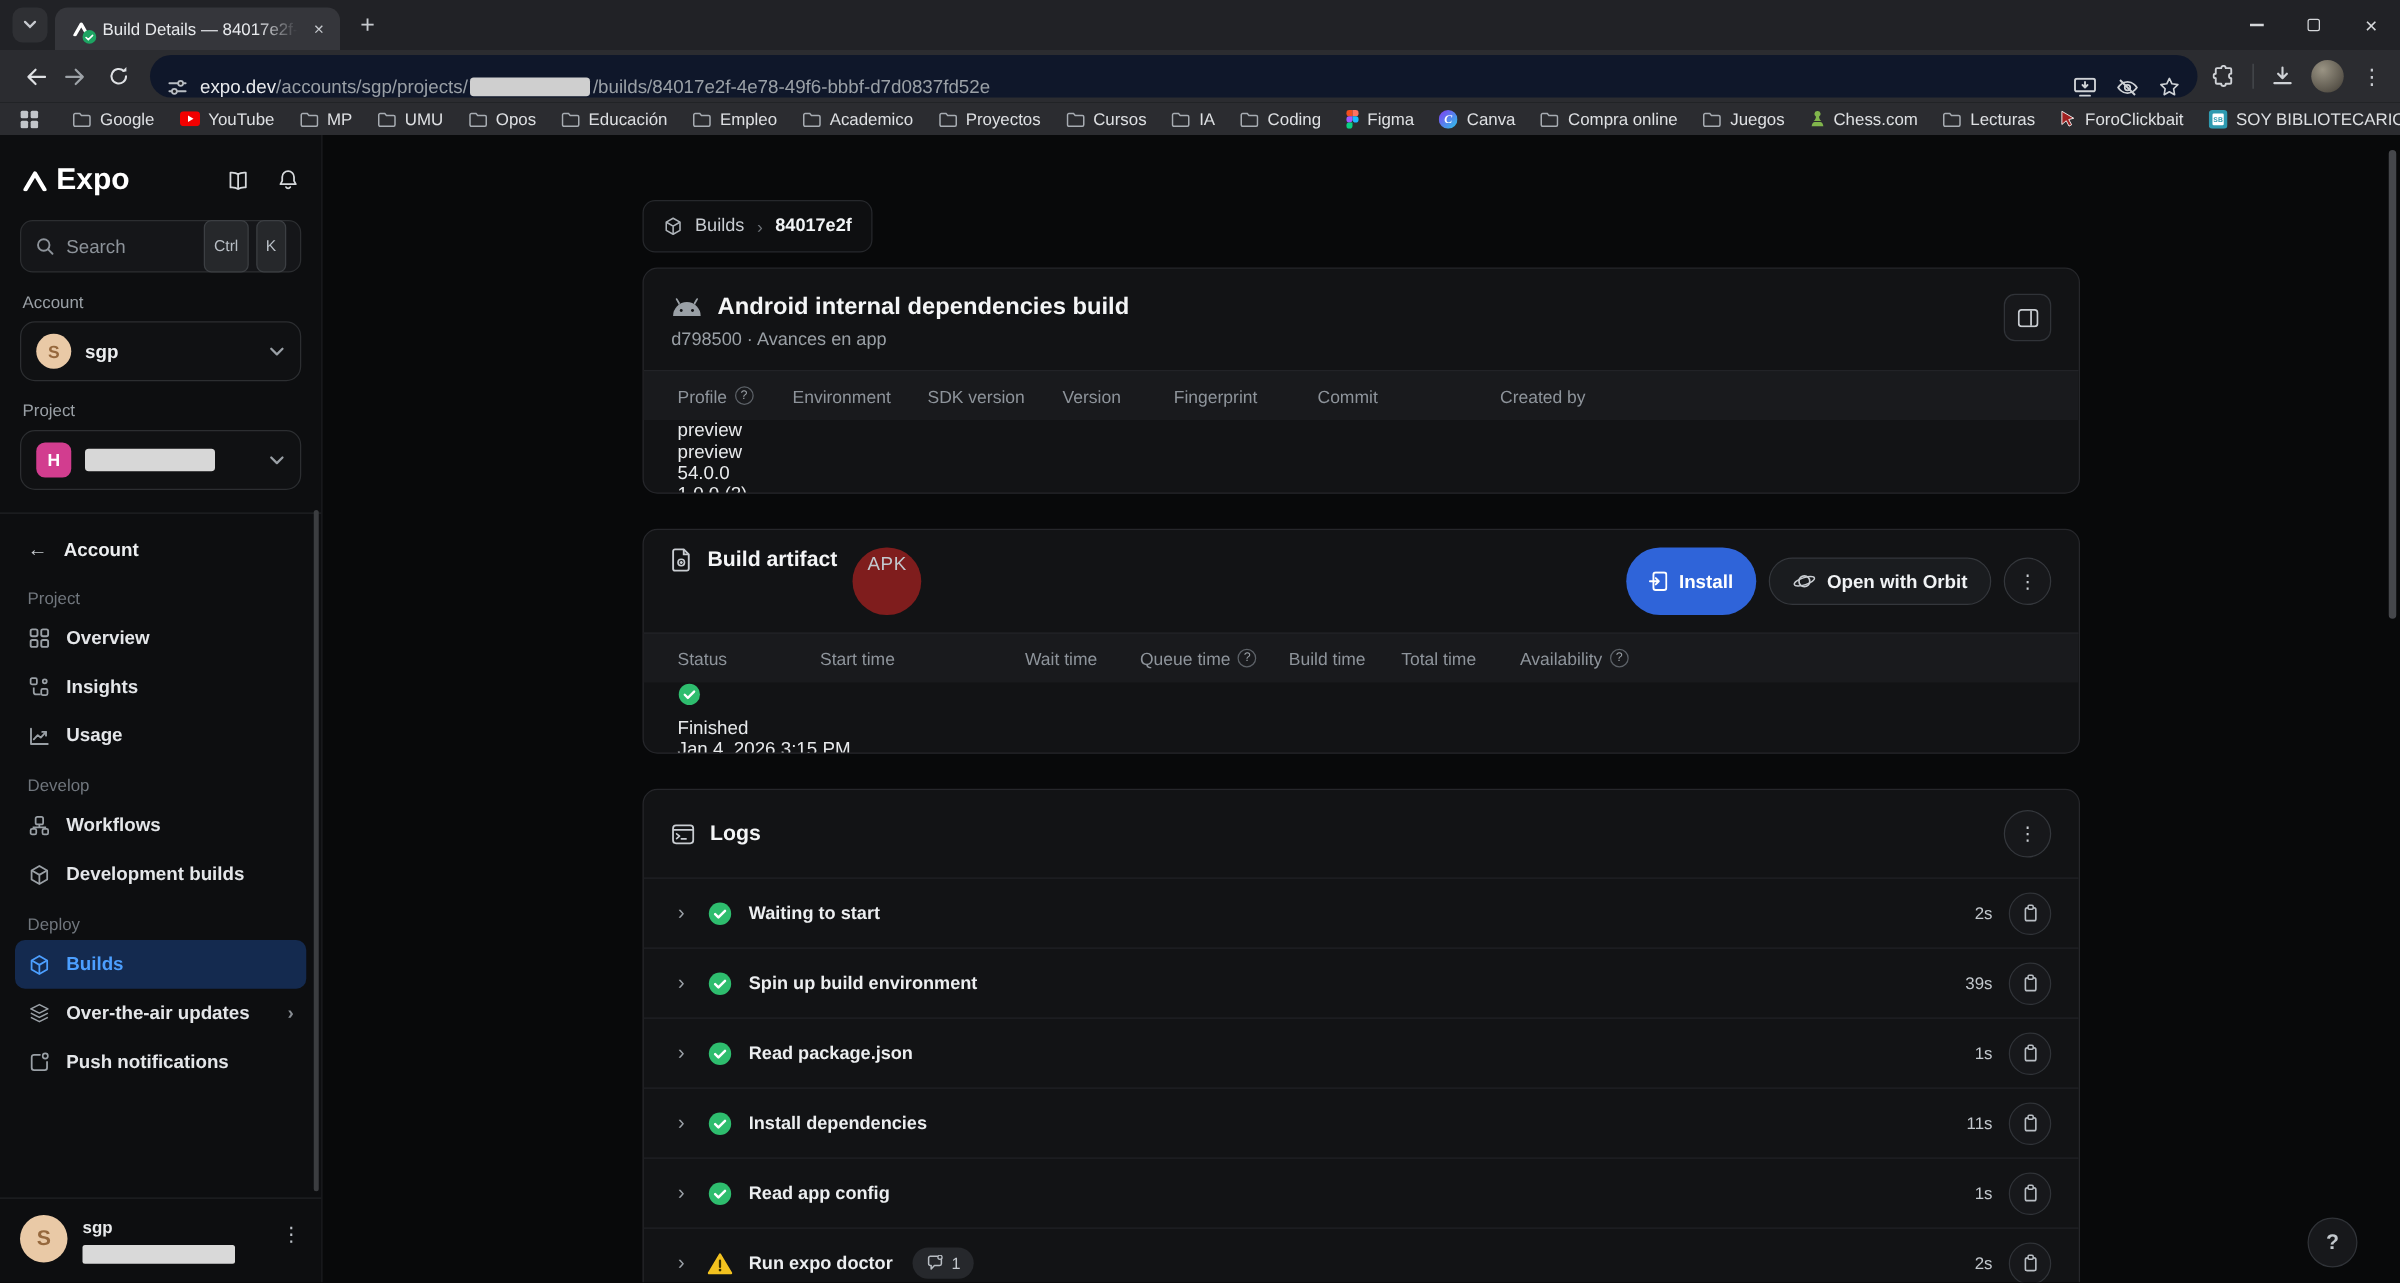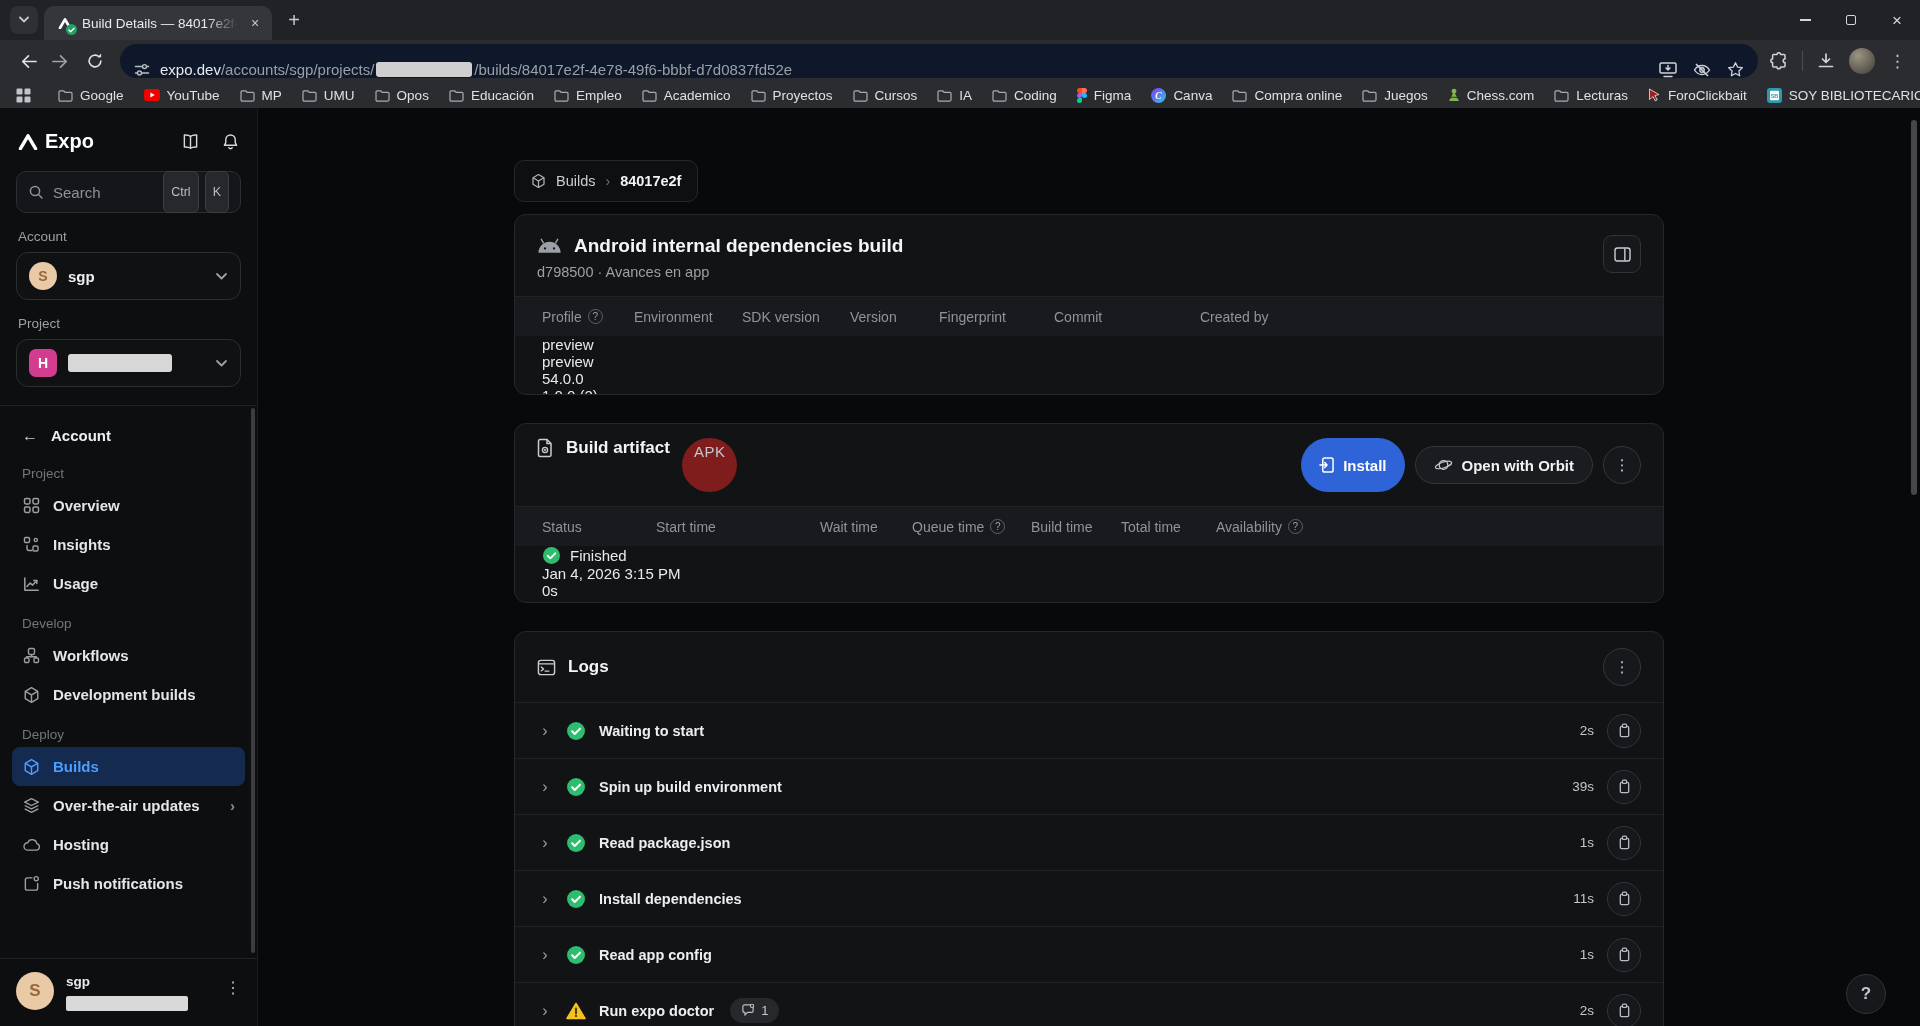--- a/index.html
+++ b/index.html
@@ -38,21 +38,21 @@
 
   .bookmarksbar { height:26px; background:#2b2c30; display:flex; align-items:center; padding:0 10px; gap:2px; }
   .bm { display:flex; align-items:center; gap:7px; padding:3px 9px; border-radius:6px; font-size:13.5px; color:#dee0e3; white-space:nowrap; background:none; border:none; cursor:pointer; }
 
   
   .app { position:absolute; top:108px; left:0; right:0; bottom:0; display:flex; background:#08090a; }
 
   .sidebar { width:258px; flex:0 0 258px; background:#0d0e10; border-right:1px solid #1b1c1f; display:flex; flex-direction:column; position:relative; }
   .sb-top { padding:18px 16px 0; }
   .sb-logo-row { display:flex; align-items:center; margin:4px 2px 18px; }
-  .sb-brand { display:flex; align-items:center; gap:7px; font-size:20px; font-weight:bold; color:#fff; }
+  .sb-brand { display:flex; align-items:center; gap:7px; font-size:24px; font-weight:bold; color:#fff; }
   .sb-top-icons { margin-left:auto; display:flex; gap:22px; align-items:center; }
   .icon-btn { background:none; border:none; cursor:pointer; display:grid; place-items:center; padding:0; }
   .sb-search { height:42px; border:1px solid #2c2e31; background:#151619; border-radius:10px; display:flex; align-items:center; gap:9px; padding:0 11px; cursor:text; }
   .sb-search .ph { color:#8d939a; font-size:15px; }
   .keys { margin-left:auto; display:flex; gap:6px; }
   .key { height:42px; padding:0 7px; border:1px solid #3c3f43; background:#26282b; border-radius:6px; font-size:12.5px; color:#b9bfc6; display:grid; place-items:center; }
   .sb-label { color:#9aa0a6; font-size:13.5px; margin:16px 2px 8px; }
   .selector { height:48px; border:1px solid #2c2e31; background:#101113; border-radius:12px; display:flex; align-items:center; gap:11px; padding:0 12px; width:100%; cursor:pointer; }
   .avatar-tan { width:28px; height:28px; border-radius:50%; background:var(--avatar-tan,#e9c9a6); color:#96683d; font-weight:bold; font-size:14px; display:grid; place-items:center; flex:0 0 auto; }
   .sel-name { font-size:15px; font-weight:600; color:#eceef0; }
@@ -101,21 +101,21 @@
   .th-cell { display:flex; align-items:center; gap:6px; }
   .info-i { width:15px; height:15px; border:1px solid #5c6167; border-radius:50%; color:#9aa0a6; font-size:10px; display:inline-grid; place-items:center; flex:0 0 auto; }
 
   .c2-head { display:flex; gap:12px; padding:14px 22px; }
   .card-title { font-size:17px; font-weight:bold; color:#f4f5f6; }
   .apk-pill { background:#7f1d1d; border-radius:999px; padding:5px 12px; font-size:15px; color:#c3c8ce; letter-spacing:.5px; }
   .c2-actions { margin-left:auto; display:flex; align-items:center; gap:10px; }
   .btn-install { height:54px; padding:0 18px; border-radius:999px; background:var(--accent-blue,#2f64d9); border:none; color:#fff; font-weight:bold; font-size:15px; display:flex; align-items:center; gap:9px; cursor:pointer; font-family:inherit; }
   .btn-orbit { height:38px; padding:0 18px; border-radius:999px; background:#1a1c1f; border:1px solid #34373c; color:#f0f2f4; font-weight:bold; font-size:15px; display:flex; align-items:center; gap:9px; cursor:pointer; font-family:inherit; }
   .kebab-circle { width:38px; height:38px; border-radius:50%; border:1px solid #34373c; background:#17181b; color:#c9cdd2; font-size:15px; display:grid; place-items:center; cursor:pointer; }
-  .status-cell { display:flex; align-items:center; gap:9px; }
+  .status-cell { display:flex; align-items:flex-start; gap:9px;flex-direction:column; }
 
   .c3-head { display:flex; align-items:center; gap:12px; padding:16px 22px; }
   .log-row { display:flex; align-items:center; height:56px; padding:0 22px; border-top:1px solid #202226; gap:13px; }
   .log-chev { color:#9aa0a6; font-size:16px; background:none; border:none; cursor:pointer; width:16px; }
   .log-label { font-size:14.5px; font-weight:600; color:#eceef0; }
   .log-right { margin-left:auto; display:flex; align-items:center; gap:13px; }
   .log-dur { color:#c3c8cd; font-size:13.5px; }
   .clip-btn { width:34px; height:34px; border-radius:50%; border:1px solid #303338; background:#17181b; display:grid; place-items:center; cursor:pointer; }
   .doctor-badge { display:flex; align-items:center; gap:6px; background:#26282c; border-radius:999px; padding:5px 11px; color:#c3c8cd; font-size:13px; margin-left:3px; }
   .log-partial { height:18px; border-top:1px solid #202226; }
@@ -585,28 +585,20 @@
             <svg width="17" height="17" viewBox="0 0 18 18">
               <g stroke="currentColor" stroke-width="1.4" fill="none" stroke-linejoin="round">
                 <path d="M9 1.8l7.2 3.6L9 9 1.8 5.4z"></path>
                 <path d="M1.8 9L9 12.6 16.2 9"></path>
                 <path d="M1.8 12.6L9 16.2l7.2-3.6"></path>
               </g>
             </svg>
           </span>
         <span>Over-the-air updates</span>
         <span class="nav-chev">›</span>
-      </button>
-      <button class="nav-item">
-        <span class="nico">
-            <svg width="18" height="14" viewBox="0 0 19 14">
-              <path d="M5 12.5h9a3.5 3.5 0 0 0 .6-6.9A5 5 0 0 0 5 4.6 3.9 3.9 0 0 0 5 12.5z" stroke="currentColor" stroke-width="1.4" fill="none" stroke-linejoin="round"></path>
-            </svg>
-          </span>
-        <span>Hosting</span>
       </button>
       <button class="nav-item">
         <span class="nico">
             <svg width="17" height="17" viewBox="0 0 18 18">
               <path d="M15.5 9v5a2 2 0 0 1-2 2H4.5a2 2 0 0 1-2-2V5a2 2 0 0 1 2-2h5" stroke="currentColor" stroke-width="1.5" fill="none" stroke-linecap="round"></path>
               <circle cx="14" cy="4" r="2.2" stroke="currentColor" stroke-width="1.4" fill="none"></circle>
             </svg>
           </span>
         <span>Push notifications</span>
       </button>

